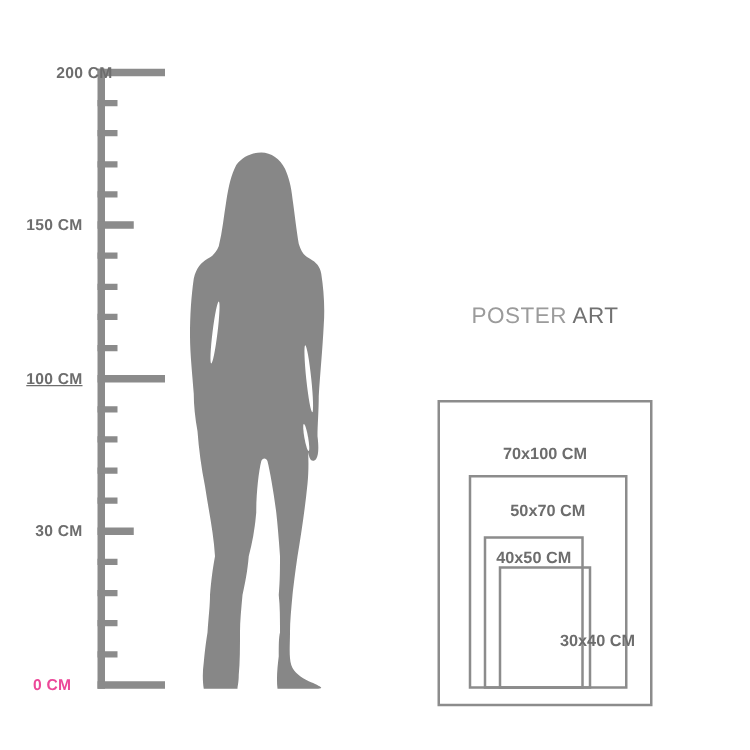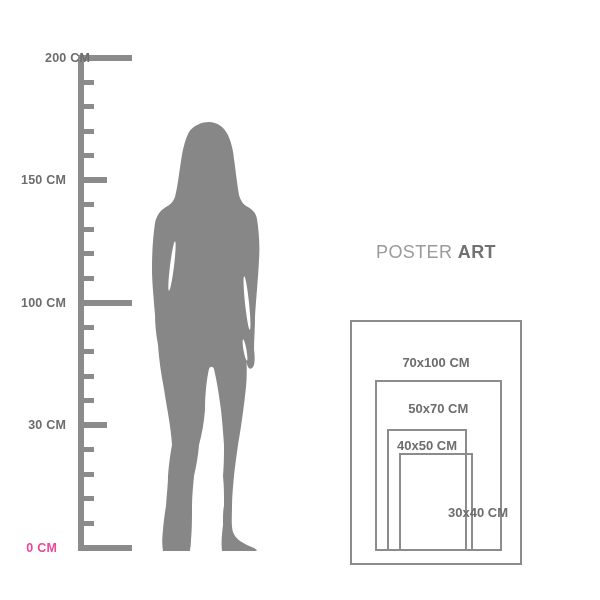--- a/index.html
+++ b/index.html
@@ -37,21 +37,21 @@
     position: absolute;
     left: 350px;
     top: 242px;
     width: 172px;
     text-align: center;
     font-size: 18px;
     letter-spacing: 0.4px;
     white-space: nowrap;
   }
   .brand-title .regular { font-weight: normal; }
-  .brand-title .bold { font-weight: bold; }
+  .brand-title .bold { font-weight: normal; }
   
   .size-rect {
     position: absolute;
     box-sizing: border-box;
     background: transparent;
   }
   .size-label {
     position: absolute;
     left: 0;
     width: 100%;
@@ -93,21 +93,21 @@
       <div class="ruler-tick" style="left: 78px; top: 373.825px; width: 15.5px; height: 5px; background: rgb(139, 139, 139);"></div>
       <div class="ruler-tick" style="left: 78px; top: 398.35px; width: 15.5px; height: 5px; background: rgb(139, 139, 139);"></div>
       <div class="ruler-tick" style="left: 78px; top: 422.375px; width: 29px; height: 6px; background: rgb(139, 139, 139);"></div>
       <div class="ruler-tick" style="left: 78px; top: 447.4px; width: 15.5px; height: 5px; background: rgb(139, 139, 139);"></div>
       <div class="ruler-tick" style="left: 78px; top: 471.925px; width: 15.5px; height: 5px; background: rgb(139, 139, 139);"></div>
       <div class="ruler-tick" style="left: 78px; top: 496.45px; width: 15.5px; height: 5px; background: rgb(139, 139, 139);"></div>
       <div class="ruler-tick" style="left: 78px; top: 520.975px; width: 15.5px; height: 5px; background: rgb(139, 139, 139);"></div>
       <div class="ruler-tick" style="left: 78px; top: 545px; width: 54px; height: 6px; background: rgb(139, 139, 139);"></div>
       <div class="ruler-label" style="left: 16px; top: 49.5px; color: rgb(109, 109, 109); margin-left: 24px;">200 CM</div>
       <div class="ruler-label" style="left: 16px; top: 172.125px; color: rgb(109, 109, 109);">150 CM</div>
-      <div class="ruler-label" style="left: 16px; top: 294.75px; color: rgb(109, 109, 109);">100 CM</div>
+      <div class="ruler-label" style="left: 16px; top: 294.75px; color: rgb(109, 109, 109); text-decoration: underline;">100 CM</div>
       <div class="ruler-label" style="left: 16px; top: 417.375px; color: rgb(109, 109, 109);">30 CM</div>
       <div class="ruler-label" style="left: 7px; top: 540px; color: #ec4899;">0 CM</div>
     </div>
 
   <svg class="figure-svg" viewBox="0 0 118 435" xmlns="http://www.w3.org/2000/svg">
     <path id="figure-path" d="
       M 59 3
       C 67 3 74 8 78 16
       C 81 23 83 30 84 40
       C 86 54 87 64 89 76

